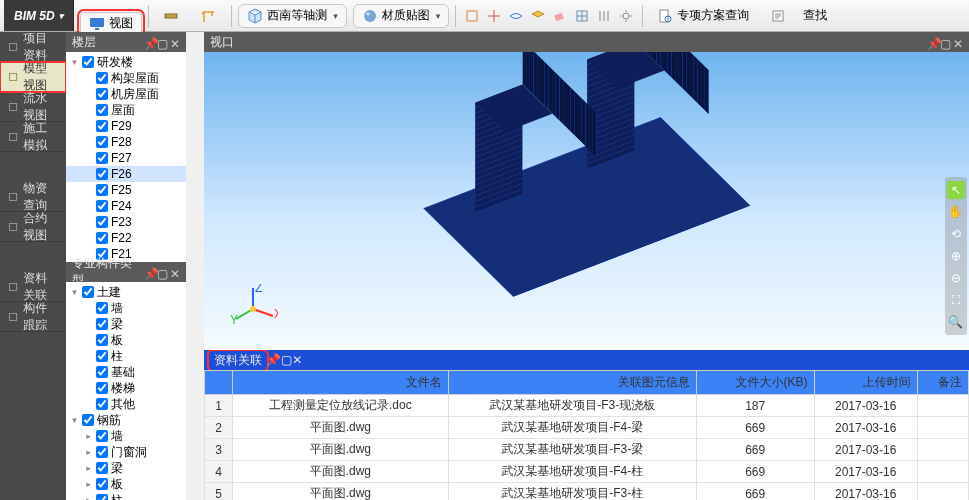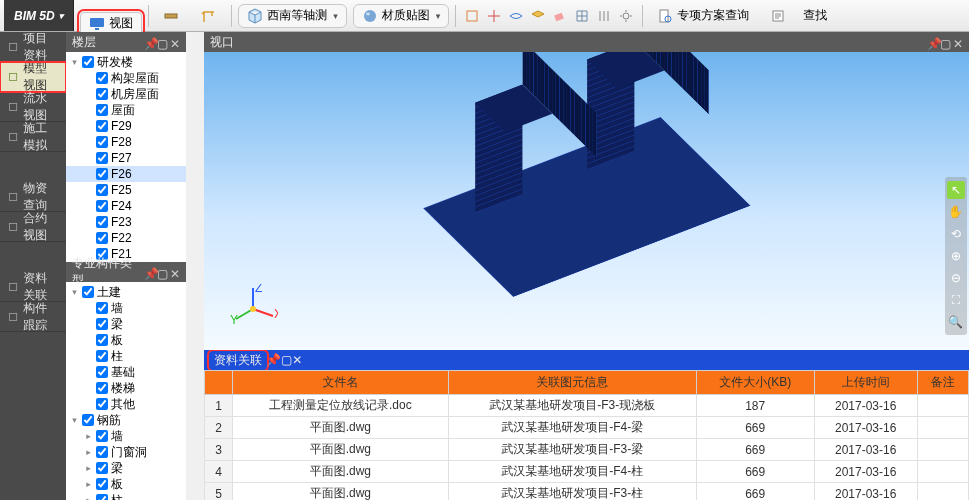--- a/index.html
+++ b/index.html
@@ -37,21 +37,21 @@
 .view3d { flex: 1; position: relative; background: linear-gradient(#6fb4ef 0%, #cfe7ff 55%, #f5fbff 100%); overflow: hidden; }
 .axes { position: absolute; left: 24px; bottom: 16px; }
 .vtool { position: absolute; right: 2px; top: 125px; width: 22px; background: rgba(130,130,130,.35); display: flex; flex-direction: column; gap: 4px; padding: 4px 2px; border-radius: 3px; }
 .vtool .vb { width: 18px; height: 18px; display: flex; align-items: center; justify-content: center; color: #fff; font-size: 12px; cursor: pointer; border-radius: 2px; }
 .vtool .vb.on { background: #8cd642; }
 
 .data-hdr { height: 20px; background: #1d4ed8; color: #e8e8e8; display: flex; align-items: center; padding: 0 6px; font-size: 11px; }
 .data-hdr .redbox2 { outline: 2px solid #ff3030; outline-offset: 1px; padding: 0 4px; border-radius: 3px; }
 .gridwrap { flex: 0 0 130px; background: #fff; overflow: auto; }
 table.grid { width: 100%; border-collapse: collapse; font-size: 11px; }
-table.grid th { background: #f97316; border: 1px solid #d0d0d0; padding: 3px 6px; font-weight: normal; color: #333; }
+table.grid th { background: #3b82f6; border: 1px solid #d0d0d0; padding: 3px 6px; font-weight: normal; color: #333; text-align: right; }
 table.grid td { border: 1px solid #e0e0e0; padding: 2px 6px; text-align: center; color: #333; }
 table.grid td.rn { background: #f3f3f3; width: 28px; }
 
 
 .bldgs { position:absolute; left:50%; top:52%; transform:translate(-50%,-50%) rotateX(52deg) rotateZ(-32deg); transform-style:preserve-3d; }
 .slab { width:280px; height:170px; background:#142e78; border:1px solid #1a3ca0; }
 .tower { position:absolute; width:56px; height:56px; background:#0d1e5a; transform-style:preserve-3d; }
 .tower::before,.tower::after{content:"";position:absolute;width:56px;background:repeating-linear-gradient(to bottom,#0d1e5a 0 6px,#17348c 6px 7px);}
 .tower::before{height:140px;transform:rotateX(-90deg);transform-origin:top;left:0;top:0;}
 .tower::after{height:140px;transform:rotateY(90deg);transform-origin:right;right:0;top:0;background:repeating-linear-gradient(to bottom,#081540 0 6px,#113088 6px 7px);}

